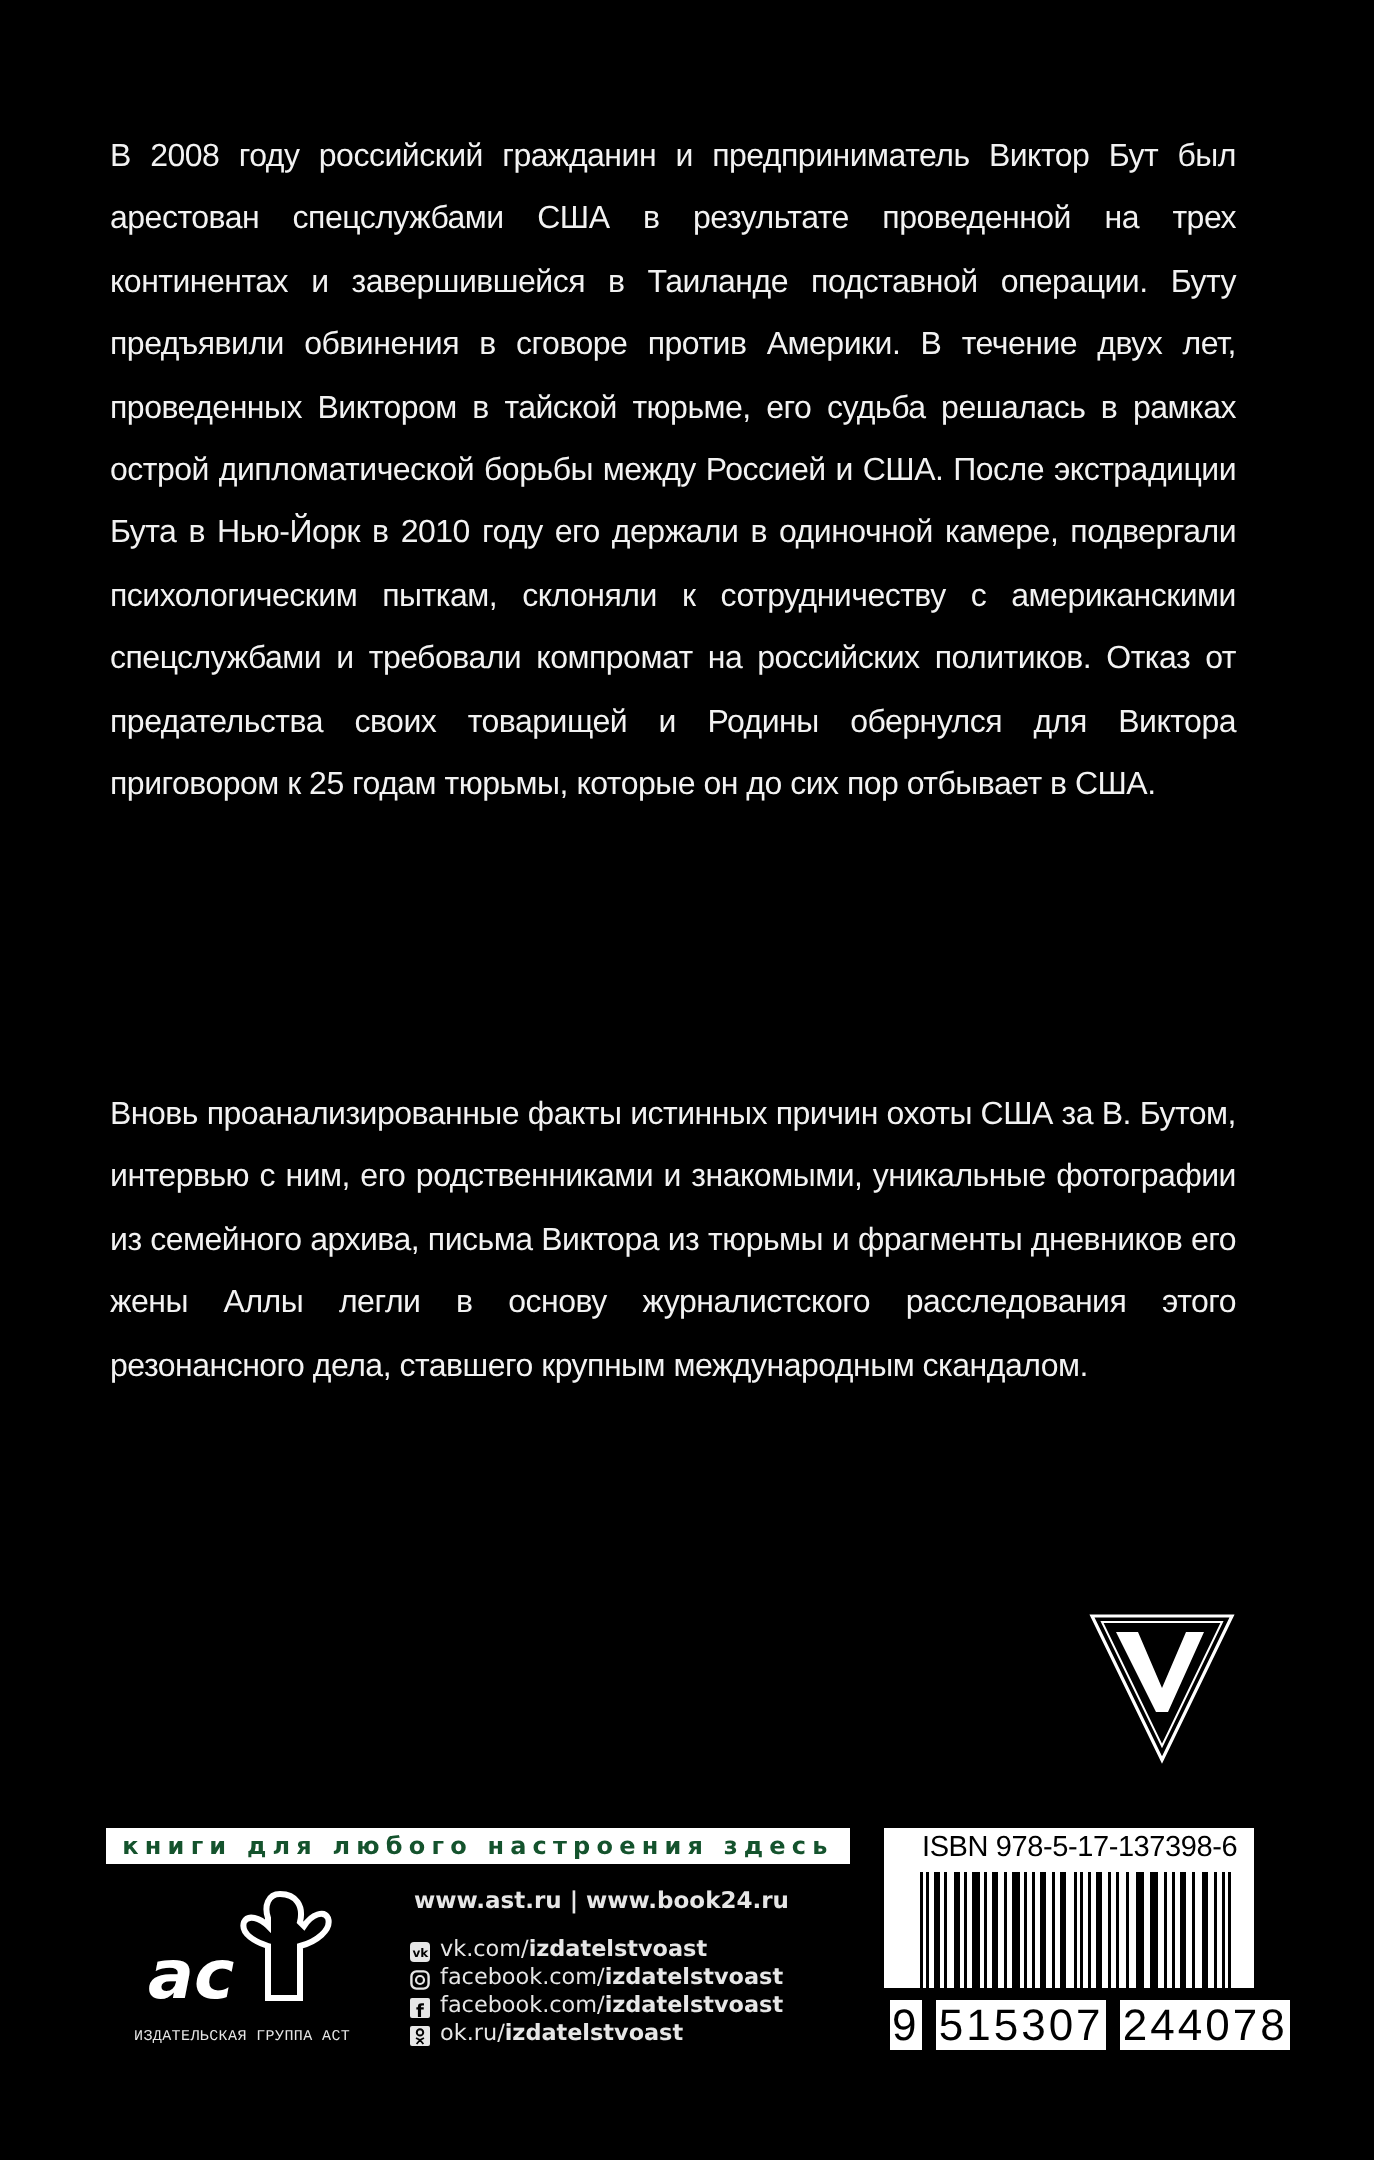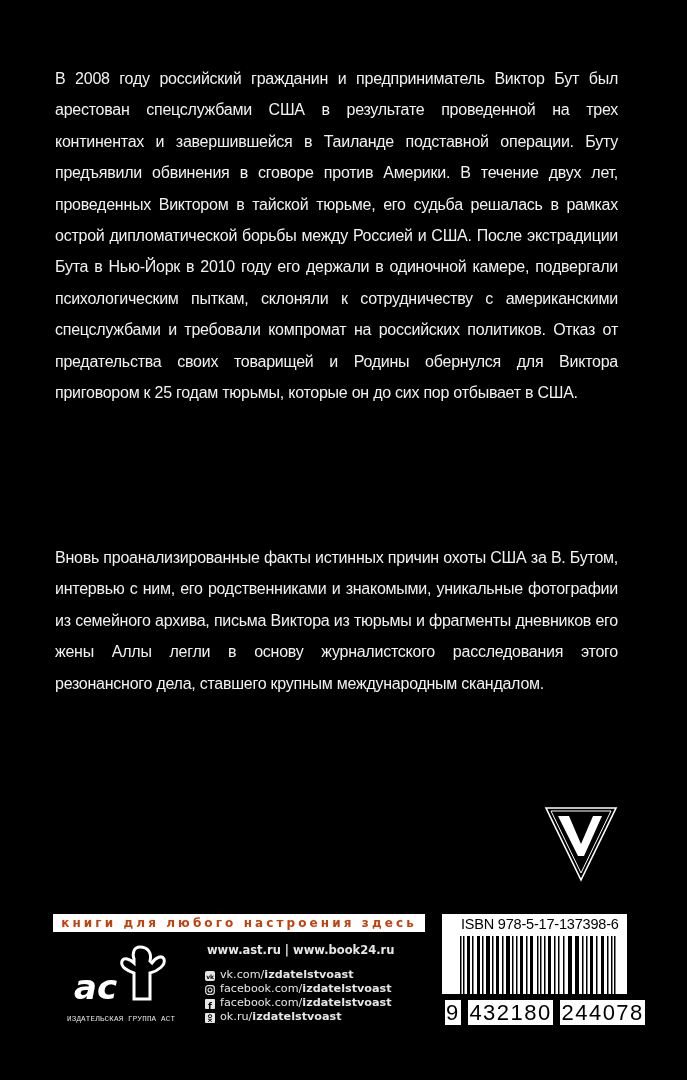--- a/index.html
+++ b/index.html
@@ -14,21 +14,21 @@
       text-align: justify; text-align-last: left;
       color: #f2f2f2;
       font-stretch: condensed;
       letter-spacing: -0.25px;
     }
     #p1 { top: 63px; }
     #p2 { top: 542px; }
     .vlogo { position: absolute; left: 544px; top: 806px; width: 74px; height: 76px; }
     .banner {
       position: absolute; left: 53px; top: 914px; width: 372px; height: 18px;
-      background: #fff; color: #c2410c; font-weight: bold; font-size: 12px;
+      background: #fff; color: #14532d; font-weight: bold; font-size: 12px;
       letter-spacing: 3.1px; text-align: center; line-height: 18px;
       font-family: "DejaVu Sans", sans-serif;
     }
     .ast-logo { position: absolute; left: 72px; top: 943px; width: 100px; height: 70px; }
     .ast-caption {
       position: absolute; left: 67px; top: 1015px; font-size: 7.5px;
       color: #e6e6e6; letter-spacing: 0.2px;
       font-family: Liberation Mono, monospace;
     }
     .sites {
@@ -154,15 +154,15 @@
       <rect x="126" y="0" width="1.5" height="62"></rect>
         <rect x="130" y="0" width="3" height="62"></rect>
       <rect x="136" y="0" width="1.5" height="62"></rect>
         <rect x="141" y="0" width="3" height="62"></rect>
       <rect x="147" y="0" width="1.5" height="62"></rect>
         <rect x="151" y="0" width="1.5" height="70"></rect>
       <rect x="154" y="0" width="1.5" height="70"></rect>
     </g>
   </svg>
   <div class="ean">
-    <span>9</span>&nbsp;<span>432180</span>&nbsp;<span>244078</span>
+    <span>9</span>&nbsp;<span>515307</span>&nbsp;<span>244078</span>
   </div>
 </div>
 
 </body></html>

